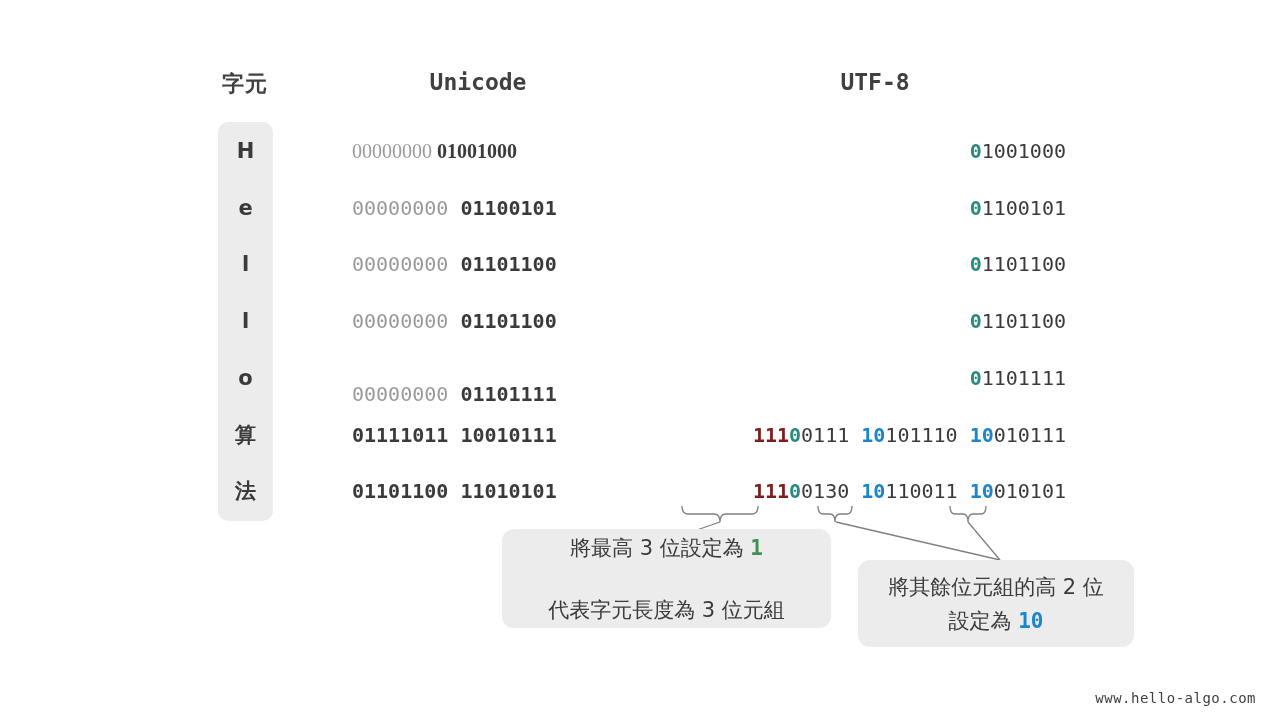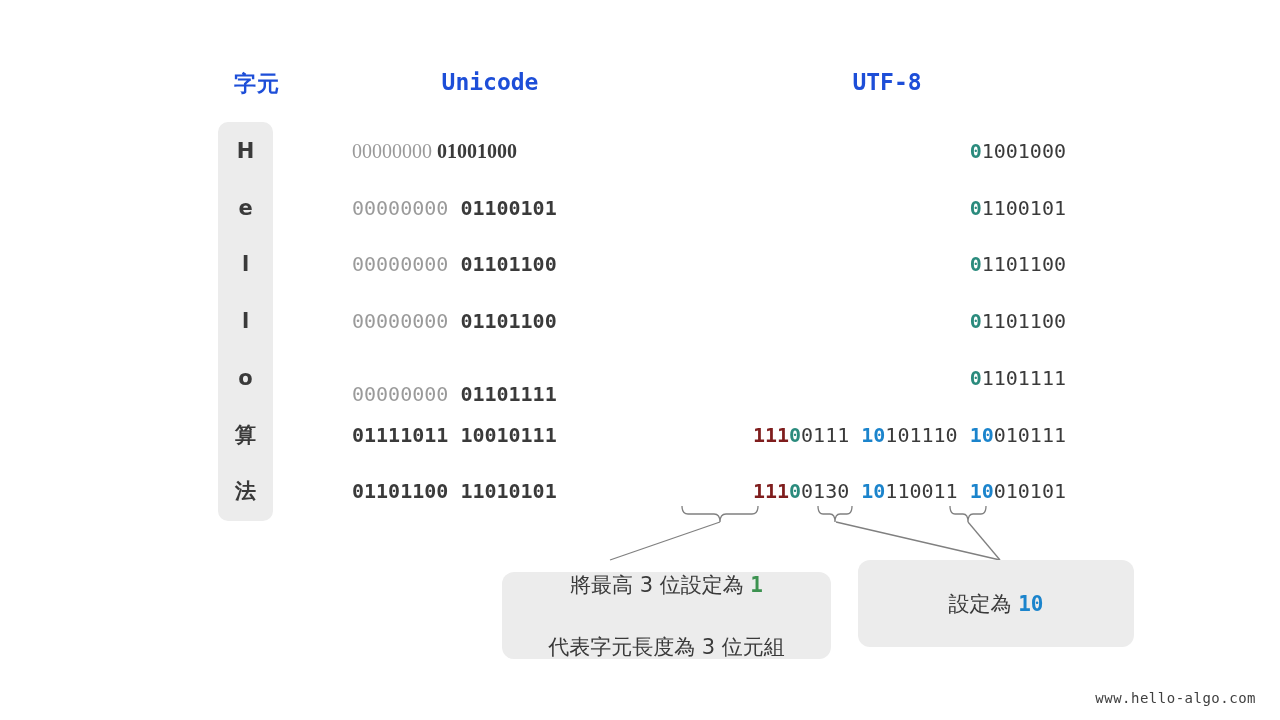--- a/index.html
+++ b/index.html
@@ -15,25 +15,24 @@
     font-family: "DejaVu Sans", "Liberation Sans", sans-serif;
     color: #3a3a3a;
   }
 
   
   .col-header {
     position: absolute;
     font-family: "DejaVu Sans Mono", "Liberation Mono", monospace;
     font-weight: bold;
     font-size: 23px;
-    color: #1d4ed8;
+    color: #404040;
     white-space: nowrap;
     text-align: right;
     transform: translateX(-50%);
-    margin-left: 12px;
   }
   #hdr-char  { left: 245px; top: 69px; font-family: "DejaVu Sans", "Liberation Sans", sans-serif; font-size: 22px; letter-spacing: 1px; }
   #hdr-unicode { left: 478px; top: 69px; }
   #hdr-utf8    { left: 875px; top: 69px; }
 
   
   #char-column-bg {
     position: absolute;
     left: 218px;
     top: 122px;
@@ -104,21 +103,21 @@
     border-radius: 12px;
     display: flex;
     flex-direction: column;
     align-items: center;
     justify-content: center;
     font-family: "DejaVu Sans", "Liberation Sans", sans-serif;
     font-size: 21px;
     color: #3a3a3a;
     line-height: 34px;
   }
-  #note-left  { left: 502px; top: 572px; width: 329px; height: 87px; gap: 28px; }
+  #note-left  { left: 502px; top: 529px; width: 329px; height: 99px; gap: 28px; }
   #note-right { left: 858px; top: 560px; width: 276px; height: 87px; }
   .note-line { white-space: pre; }
   .em-green { color: #3c9250; font-weight: bold; font-family: "DejaVu Sans Mono", "Liberation Mono", monospace; }
   .em-blue  { color: #1b84cc; font-weight: bold; font-family: "DejaVu Sans Mono", "Liberation Mono", monospace; }
 
   
   #watermark {
     position: absolute;
     right: 24px;
     bottom: 14px;
@@ -175,16 +174,17 @@
 
   <line x1="968" y1="522" x2="1000" y2="560"></line>
 </svg>
 
 <div class="note-box" id="note-left">
   <div class="note-line"><span>將最高 3 位設定為 </span><span class="em-green">1</span></div>
   <div class="note-line">代表字元長度為 3 位元組</div>
 </div>
 
 <div class="note-box" id="note-right">
+  <div class="note-line">將其餘位元組的高 2 位</div>
   <div class="note-line"><span>設定為 </span><span class="em-blue">10</span></div>
 </div>
 
 <div id="watermark">www.hello-algo.com</div>
 
 </body></html>

